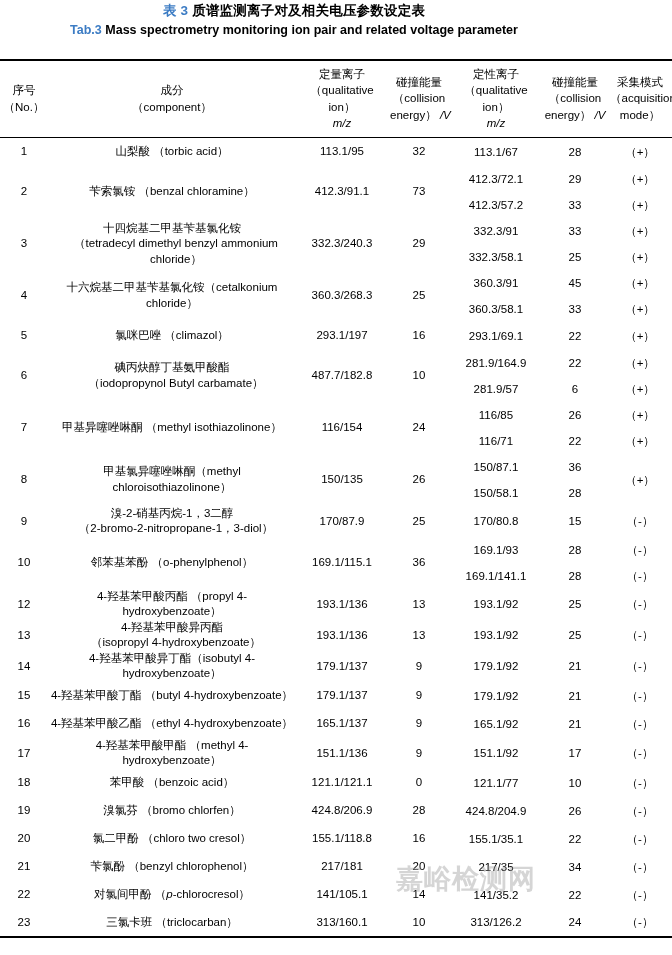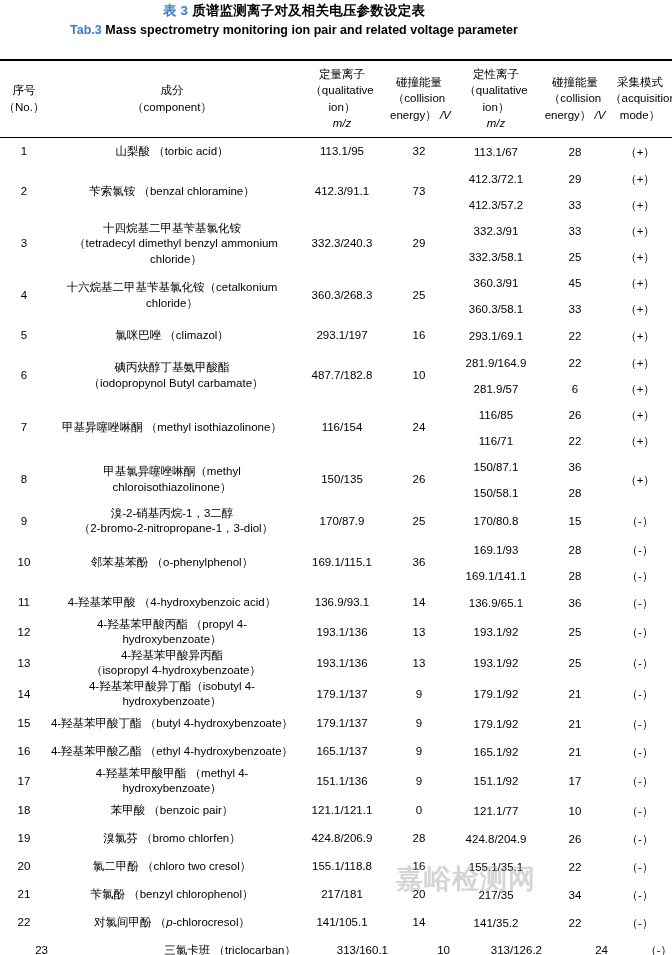--- a/index.html
+++ b/index.html
@@ -103,21 +103,21 @@
   .h-s  { height: 28px; }
   .h-m  { height: 33px; }
 
   .sub { line-height: 1.0; }
   .sub-cell {
     display: block;
     height: 26px;
     line-height: 26px;
   }
 
-  tr.last-row td { border-bottom: 2.2px solid #000; text-align: right; }
+  tr.last-row td { border-bottom: 2.2px solid #000; }
 
   
   .watermark {
     position: absolute;
     right: 6px;
     bottom: 22px;
     width: 186px;
     height: 72px;
     pointer-events: none;
     user-select: none;
@@ -372,35 +372,20 @@
           <td class="sub">
             <span class="sub-cell">28</span>
             <span class="sub-cell">28</span>
           </td>
           <td class="sub">
             <span class="sub-cell">（-）</span>
             <span class="sub-cell">（-）</span>
           </td>
         </tr>
         <tr class="h-s">
-          <td class="no">11</td>
-          <td class="comp"><span class="cn">4-羟基苯甲酸 </span><span class="en">（4-hydroxybenzoic acid）</span></td>
-          <td>136.9/93.1</td>
-          <td>14</td>
-          <td class="sub">
-            <span class="sub-cell">136.9/65.1</span>
-          </td>
-          <td class="sub">
-            <span class="sub-cell">36</span>
-          </td>
-          <td class="sub">
-            <span class="sub-cell">（-）</span>
-          </td>
-        </tr>
-        <tr class="h-s">
           <td class="no">12</td>
           <td class="comp"><span class="cn">4-羟基苯甲酸丙酯 </span><span class="en">（propyl 4-hydroxybenzoate）</span></td>
           <td>193.1/136</td>
           <td>13</td>
           <td class="sub">
             <span class="sub-cell">193.1/92</span>
           </td>
           <td class="sub">
             <span class="sub-cell">25</span>
           </td>
@@ -478,21 +463,21 @@
           </td>
           <td class="sub">
             <span class="sub-cell">17</span>
           </td>
           <td class="sub">
             <span class="sub-cell">（-）</span>
           </td>
         </tr>
         <tr class="h-s">
           <td class="no">18</td>
-          <td class="comp"><span class="cn">苯甲酸 </span><span class="en">（benzoic pair）</span></td>
+          <td class="comp"><span class="cn">苯甲酸 </span><span class="en">（benzoic acid）</span></td>
           <td>121.1/121.1</td>
           <td>0</td>
           <td class="sub">
             <span class="sub-cell">121.1/77</span>
           </td>
           <td class="sub">
             <span class="sub-cell">10</span>
           </td>
           <td class="sub">
             <span class="sub-cell">（-）</span>

